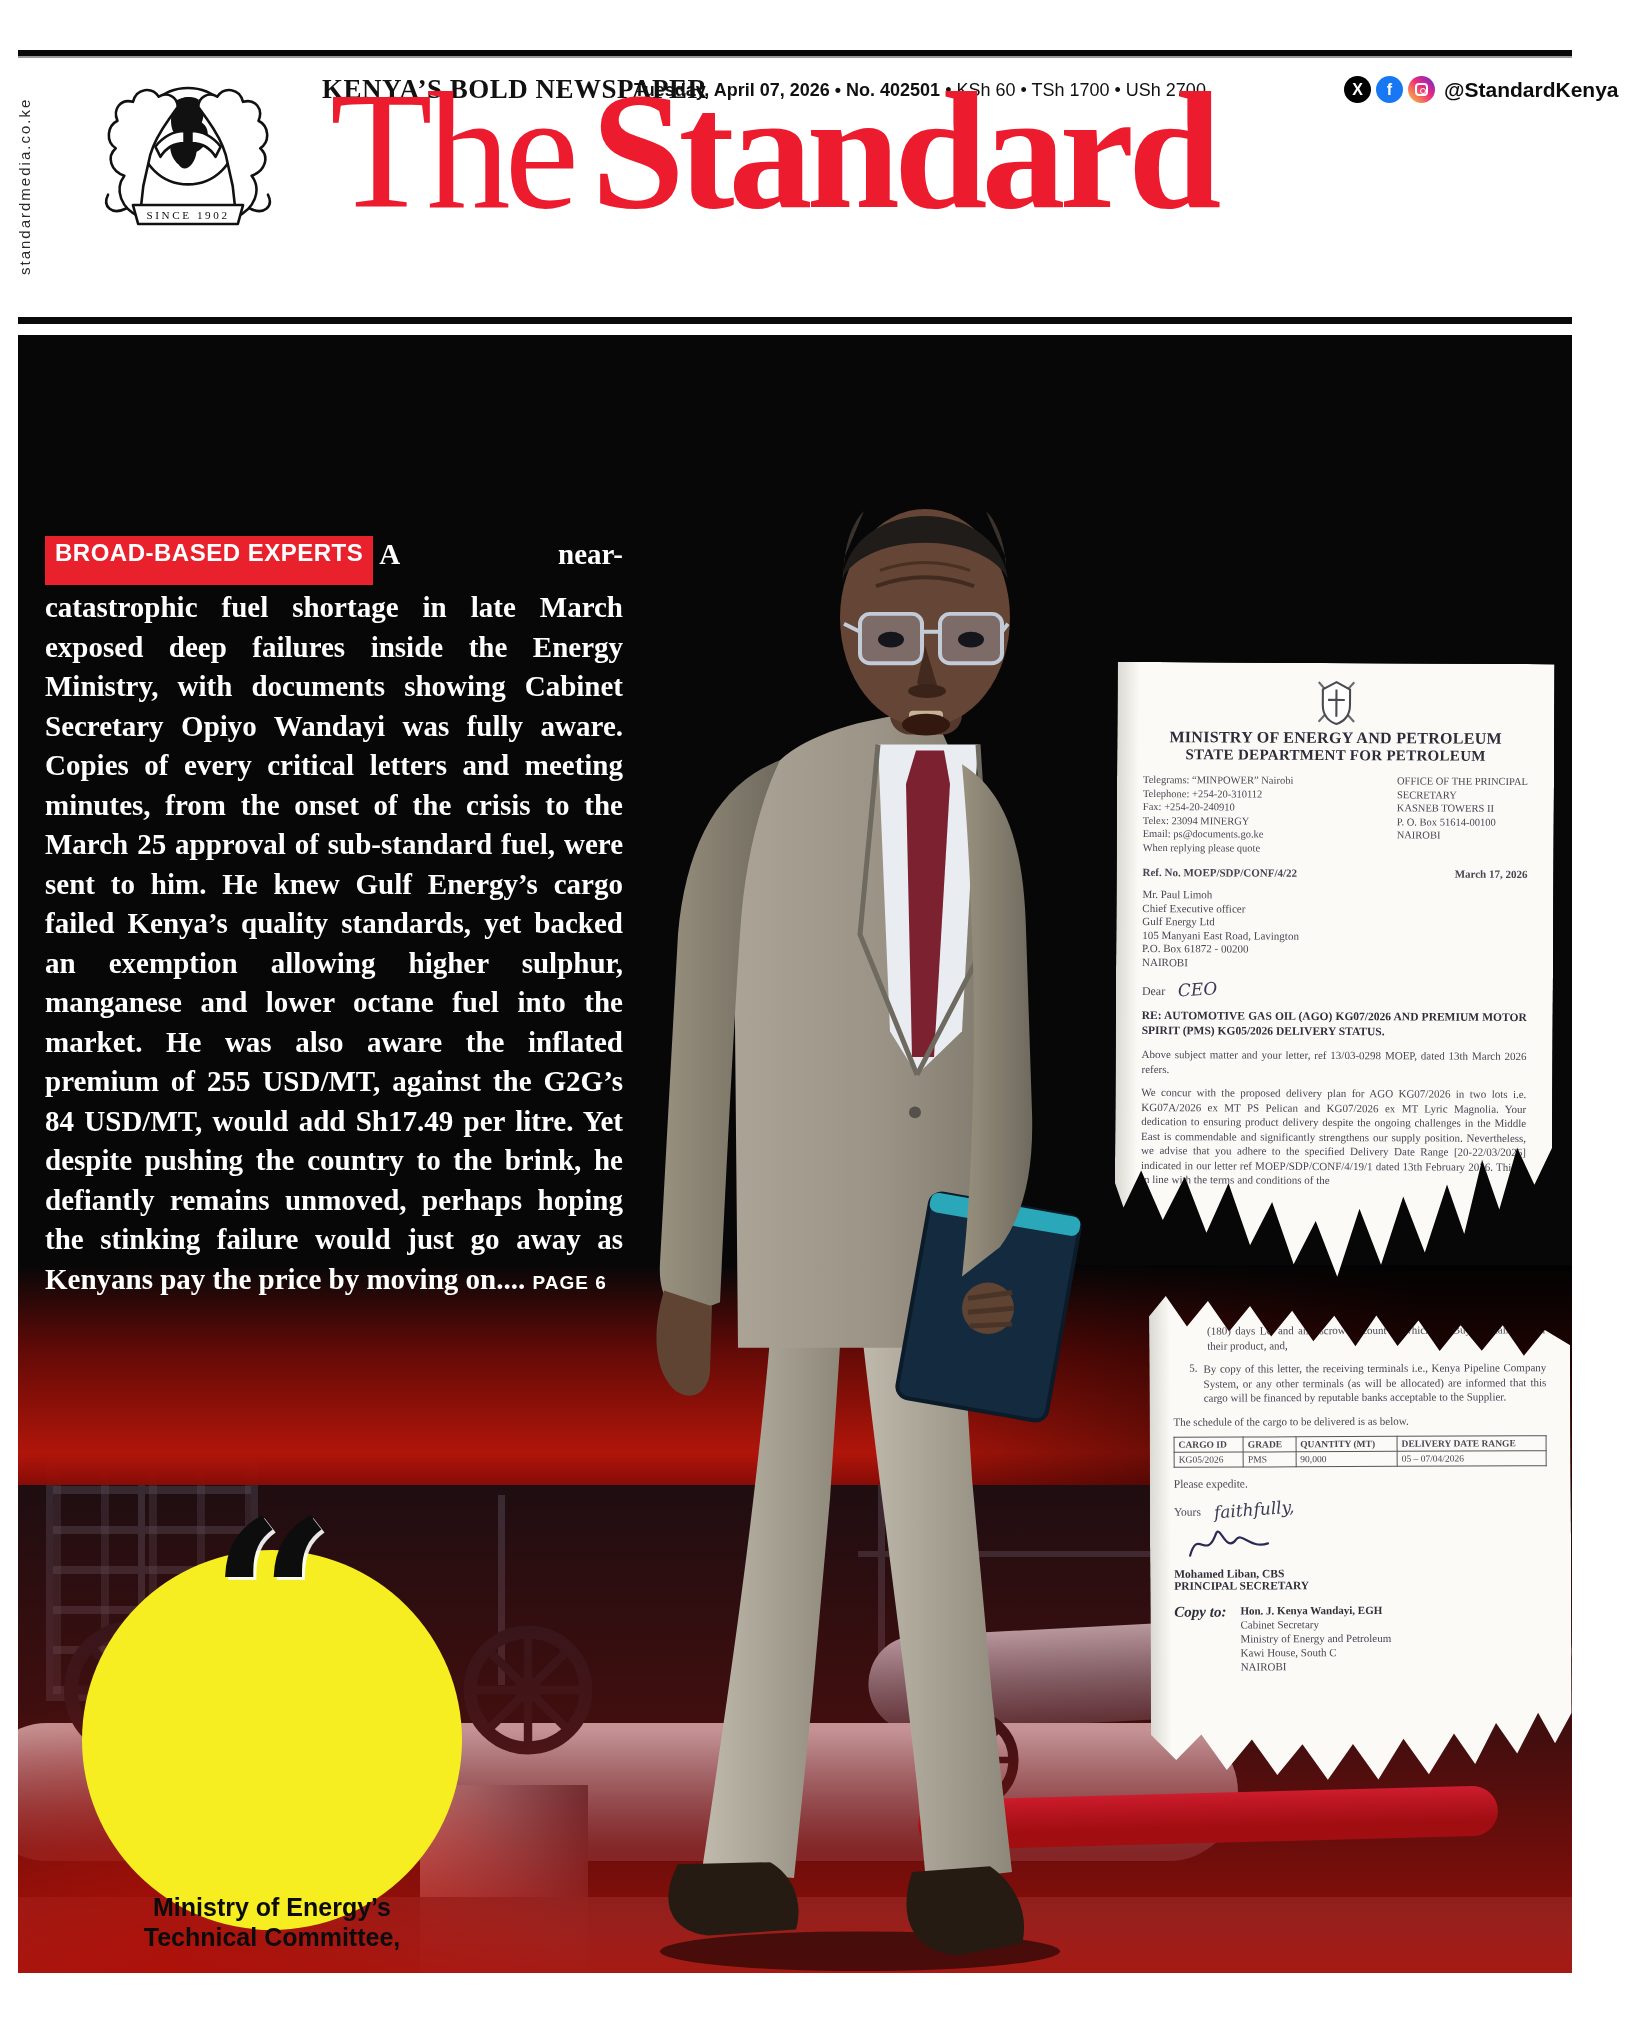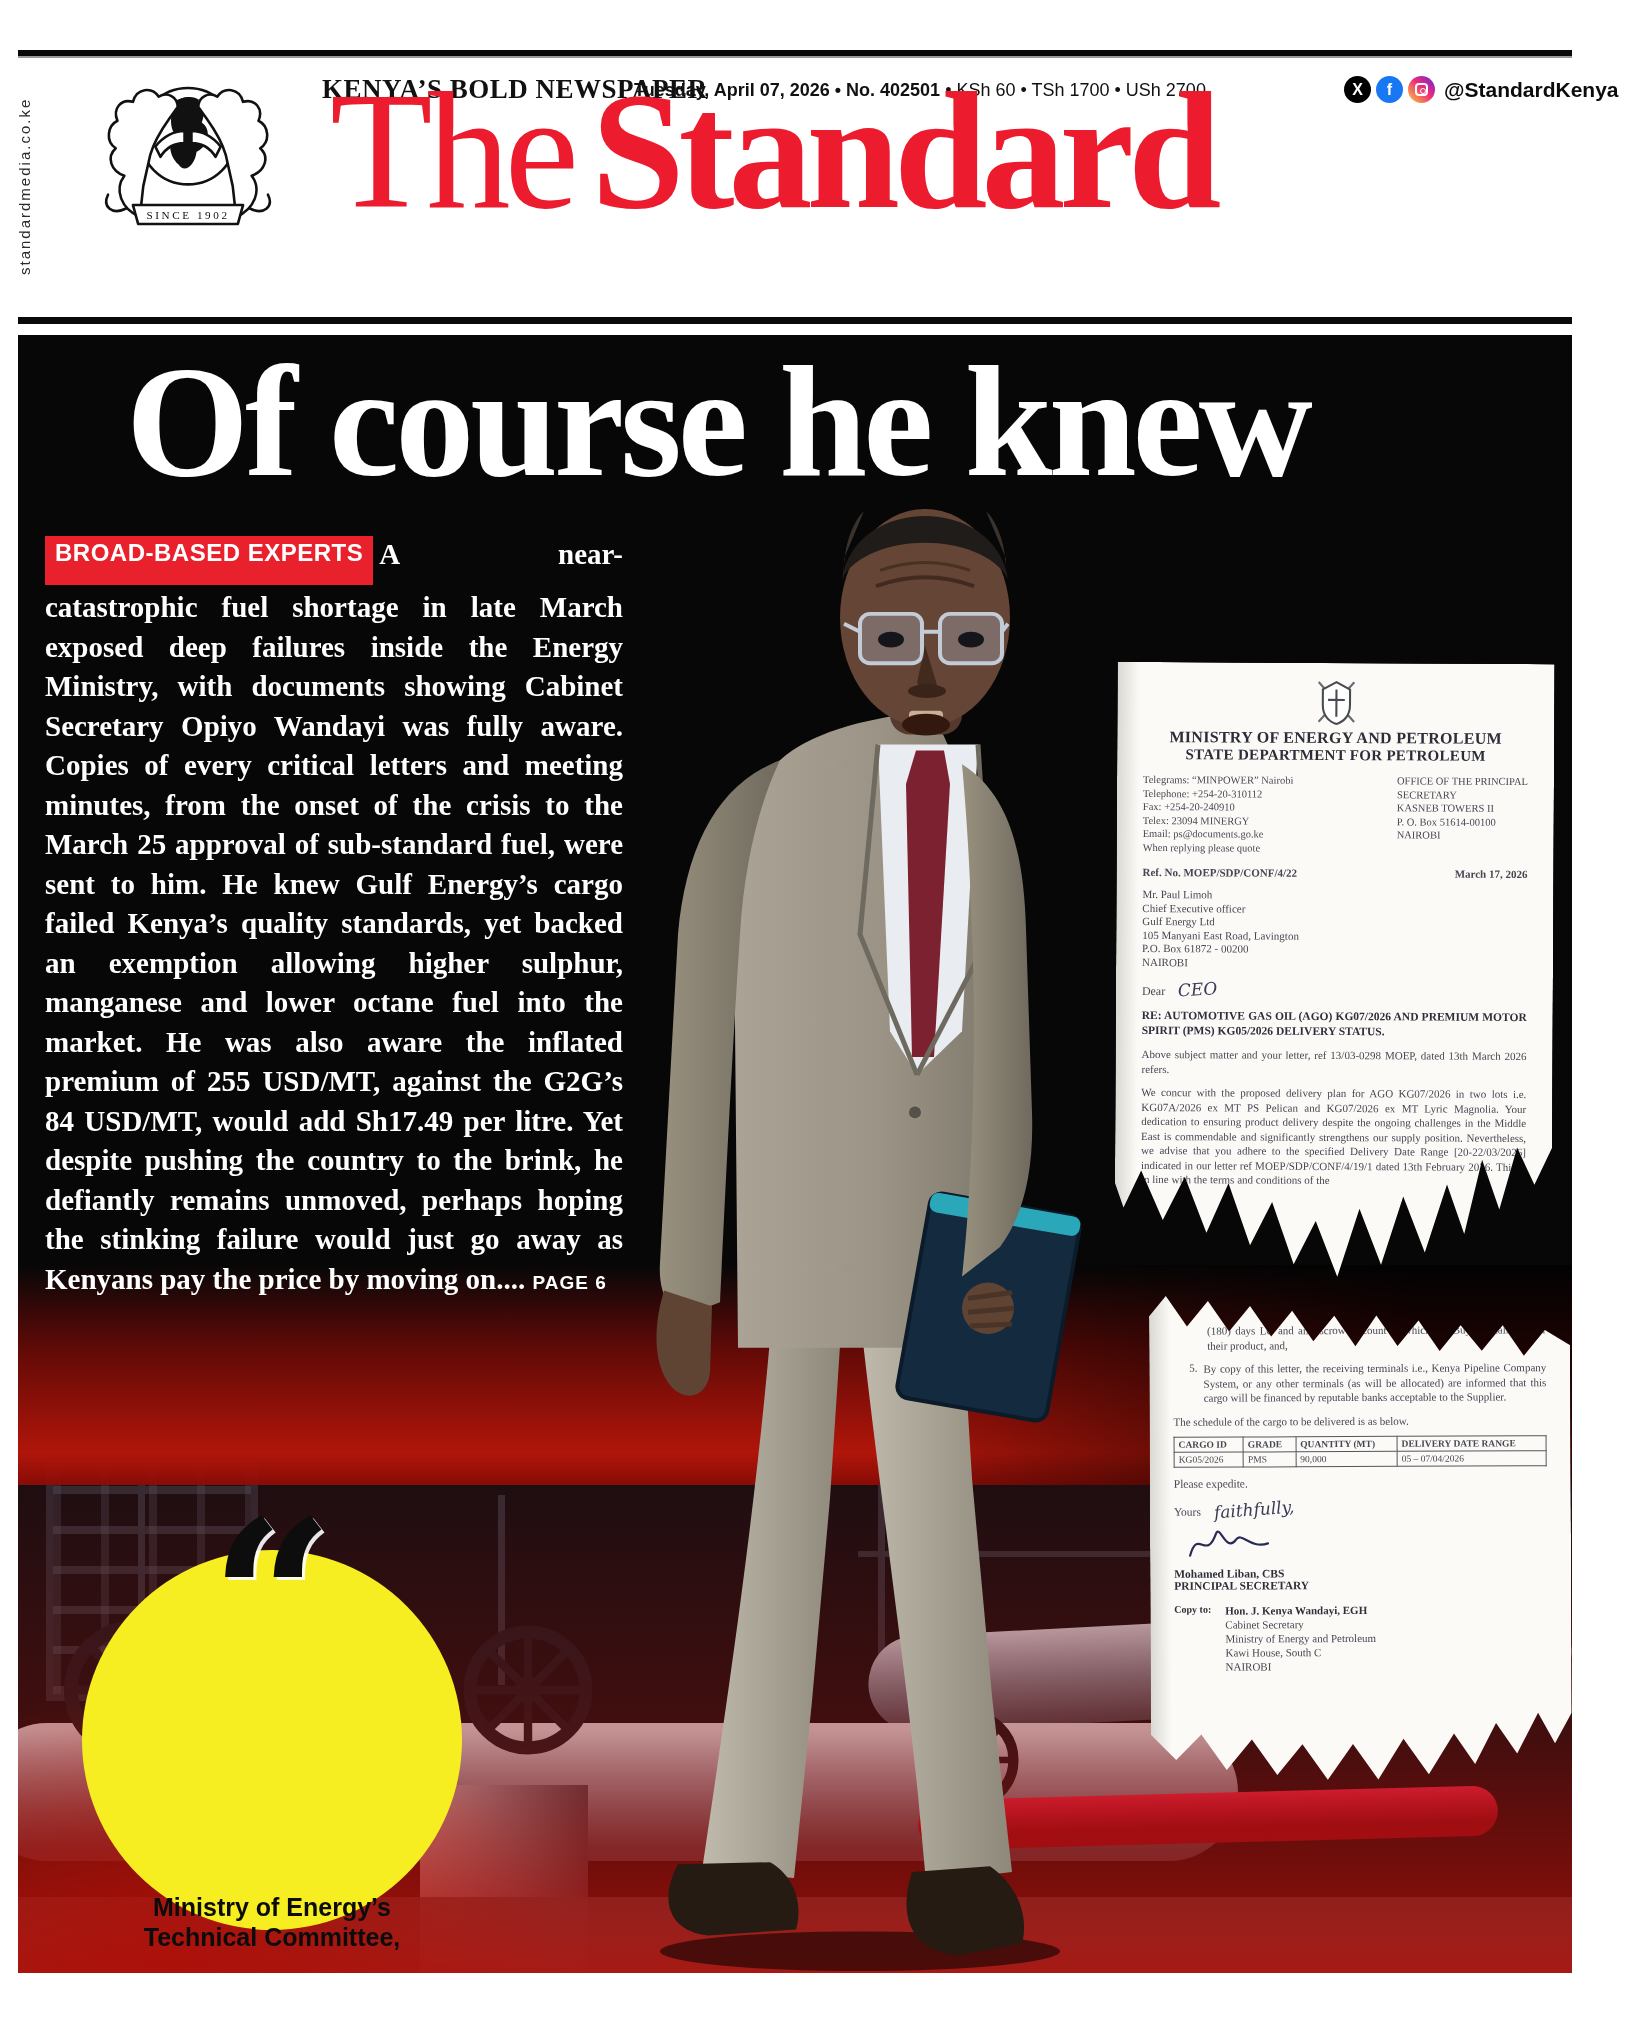--- a/index.html
+++ b/index.html
@@ -96,21 +96,21 @@
   .l-num { display:flex; gap:6px; margin-top:9px; margin-left:16px; }
   .l-num .n { font-size:11px; }
   .cargo-table { width:100%; border-collapse:collapse; margin-top:8px; font-size:9.5px; }
   .cargo-table th, .cargo-table td { border:1px solid #55555f; padding:2px 4px; text-align:left; font-weight:700; }
   .cargo-table td { font-weight:400; }
   .l-close { margin-top:10px; font-size:11.5px; }
   .sig { margin:2px 0 0 10px; }
   .l-name { font-weight:700; font-size:11.5px; color:#2f2f3c; }
   .l-title { font-weight:700; font-size:11.5px; color:#2f2f3c; }
   .l-copy { display:flex; gap:14px; margin-top:12px; }
-  .l-copy .lbl { font-weight:700; font-size:10px; color:#2f2f3c; }
+  .l-copy .lbl { font-weight:700; font-size:15px; color:#2f2f3c;font-style:italic; }
   .l-copy .lines { font-size:11px; line-height:14px; }
   .l-copy .lines .first { font-weight:700; color:#2f2f3c; }
 
   
   .quote-bubble { position:absolute; left:64px; top:1215px; width:380px; height:380px; border-radius:50%;
       background:#f6ee20; z-index:7; text-align:center; }
   .quote-mark { position:absolute; left:50%; top:-58px; transform:translateX(-50%);
       font-family:"DejaVu Serif", serif; font-weight:700; font-size:215px; line-height:215px; color:#0d0d0d;
       text-shadow:3px 3px 0 rgba(255,255,255,.9); }
   .quote-text { position:absolute; left:30px; right:30px; top:96px; font-style:italic; font-size:29px;
@@ -200,21 +200,20 @@
       <svg class="valve" style="left:895px; top:250px;" width="110" height="110" viewBox="0 0 150 150">
         <circle cx="75" cy="75" r="62" fill="none" stroke="#10151d" stroke-width="14"></circle>
         <path d="M75,13 L75,137 M13,75 L137,75 M31,31 L119,119 M119,31 L31,119" stroke="#10151d" stroke-width="9"></path>
         <circle cx="75" cy="75" r="14" fill="#10151d"></circle>
       </svg>
       <div class="zone-red-overlay"></div>
     </div>
     <div class="red-band"></div>
     <div class="red-band-dim"></div>
 
-    <h1 class="headline">Of course he knew</h1>
 
     <p class="lead">
       <span class="kicker">BROAD-BASED EXPERTS</span><span>A near-catastrophic fuel shortage in late March exposed deep failures inside the Energy Ministry, with documents showing Cabinet Secretary Opiyo Wandayi was fully aware. Copies of every critical letters and meeting minutes, from the onset of the crisis to the March 25 approval of sub-standard fuel, were sent to him. He knew Gulf Energy’s cargo failed Kenya’s quality standards, yet backed an exemption allowing higher sulphur, manganese and lower octane fuel into the market. He was also aware the inflated premium of 255 USD/MT, against the G2G’s 84 USD/MT, would add Sh17.49 per litre. Yet despite pushing the country to the brink, he defiantly remains unmoved, perhaps hoping the stinking failure would just go away as Kenyans pay the price by moving on....</span>
       <span class="pageref">PAGE 6</span>
     </p>
 
     <svg class="cs-man" viewBox="0 0 570 1570" preserveAspectRatio="none">
       <defs>
         <linearGradient id="gJacket" x1="0" y1="0" x2="1" y2="0">
           <stop offset="0" stop-color="#aba496"></stop>

